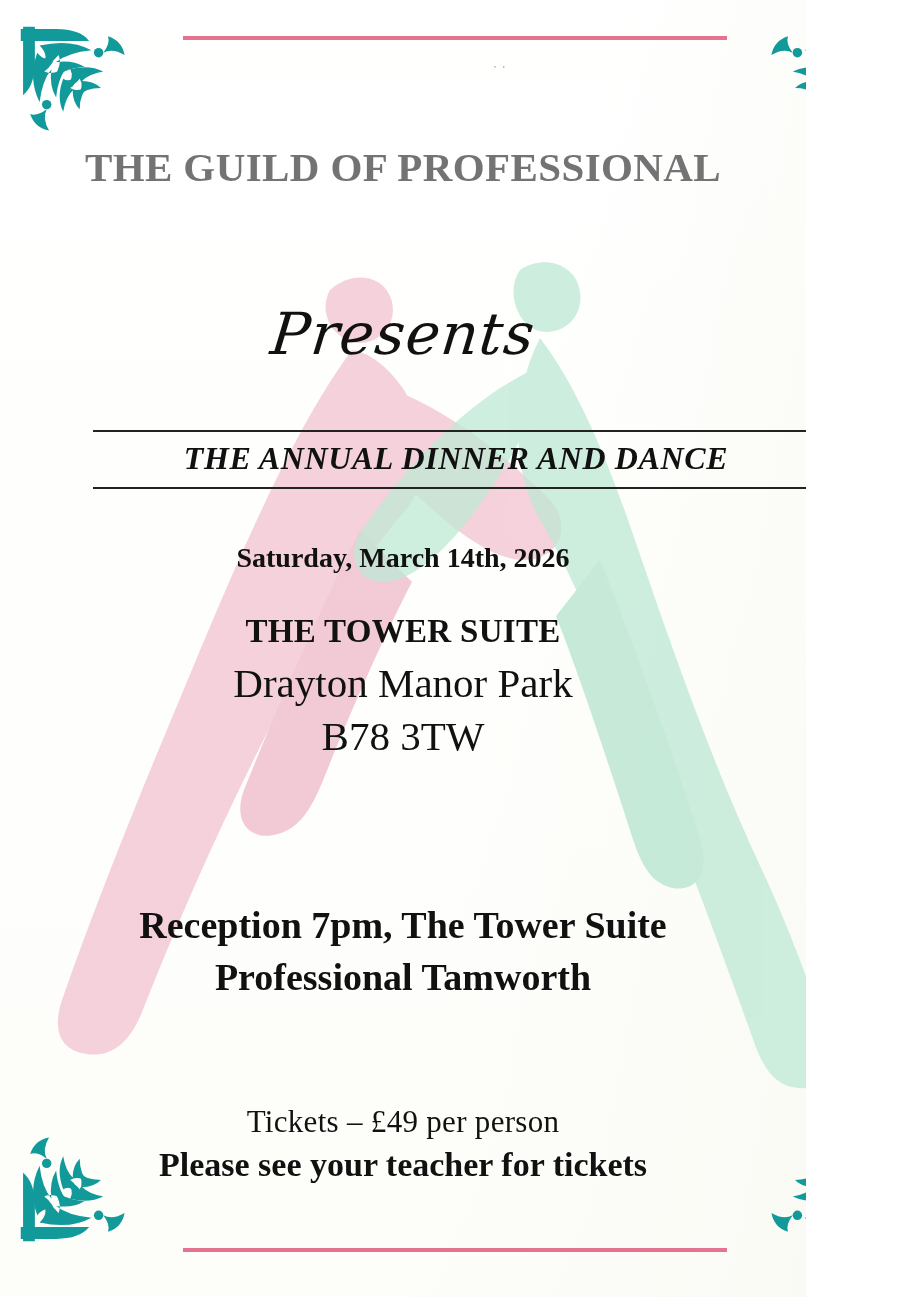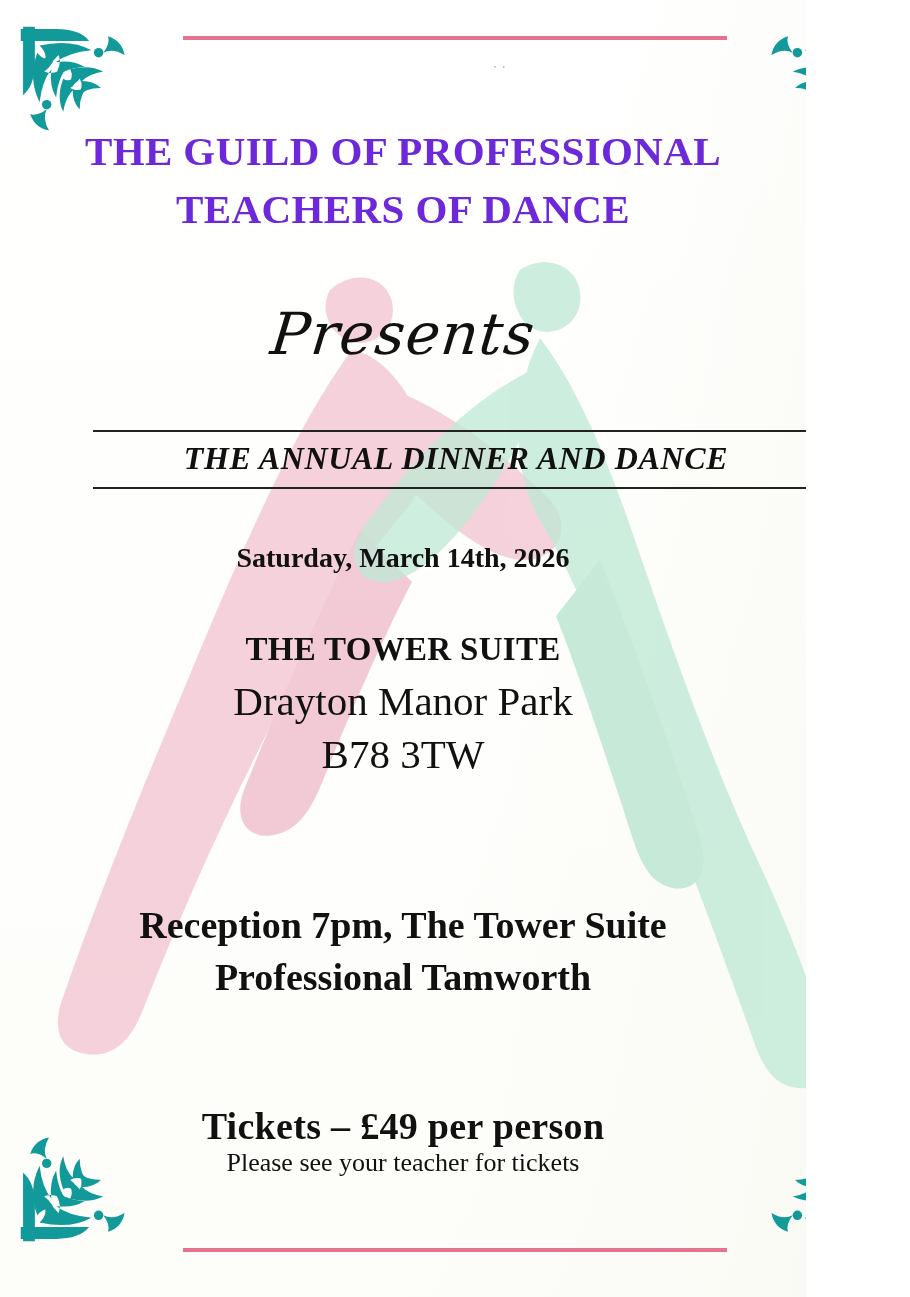--- a/index.html
+++ b/index.html
@@ -64,26 +64,26 @@
   
   .content {
     position: relative;
     z-index: 3;
     text-align: center;
   }
 
   .org-title {
     position: absolute;
     left: 0; right: 0;
-    top: 122px;
+    top: 138px;
     font-size: 41px;
     font-weight: bold;
     letter-spacing: 0.4px;
     line-height: 1.42;
-    color: #6d28d9;
+    color: #737373;
   }
   .org-title .line2 { display: block; }
 
   .presents {
     position: absolute;
     left: 0; right: 0;
     top: 300px;
     font-family: "DejaVu Serif", serif;
     font-style: italic;
     font-size: 58px;
@@ -112,21 +112,21 @@
     position: absolute;
     left: 0; right: 0;
     top: 542px;
     font-size: 28px;
     font-weight: bold;
   }
 
   .venue {
     position: absolute;
     left: 0; right: 0;
-    top: 628px;
+    top: 610px;
     line-height: 1.30;
   }
   .venue-name {
     font-size: 33px;
     font-weight: bold;
     letter-spacing: 0.3px;
     display: block;
     margin-bottom: 4px;
   }
   .venue-addr {
@@ -147,29 +147,30 @@
     font-size: 38px;
   }
 
   .tickets {
     position: absolute;
     left: 0; right: 0;
     top: 1104px;
   }
   .tickets-price {
     display: block;
-    font-size: 38px;
-    font-weight: bold;
+    font-size: 31px;
+    font-weight: normal;
     letter-spacing: 0.3px;
     text-align: center;
   }
   .tickets-note {
     display: block;
-    font-size: 26px;
-    font-weight: normal;
+    font-size: 34px;
+    font-weight: bold;
+    margin-top: 6px;
   }
 
   .speck {
     position: absolute;
     z-index: 4;
     color: #8a8a8a;
     font-size: 11px;
     letter-spacing: 2px;
   }
 </style>
@@ -266,21 +267,20 @@
       <path d="M12 78 q4 12 16 14 q-6 -10 -2 -18 q-8 6 -14 4 z"></path>
     </svg>
   </div>
 
   <div class="content">
 
     <div class="speck" style="left:492px; top:60px;">٠ ٠</div>
 
     <div class="org-title">
       <span class="line1">THE GUILD OF PROFESSIONAL</span>
-      <span class="line2">TEACHERS OF DANCE</span>
     </div>
 
     <div class="presents">Presents</div>
 
     <div class="banner">
       <div class="banner-text">THE ANNUAL DINNER AND DANCE</div>
     </div>
 
     <div class="date-line">Saturday, March 14th, 2026</div>
 

